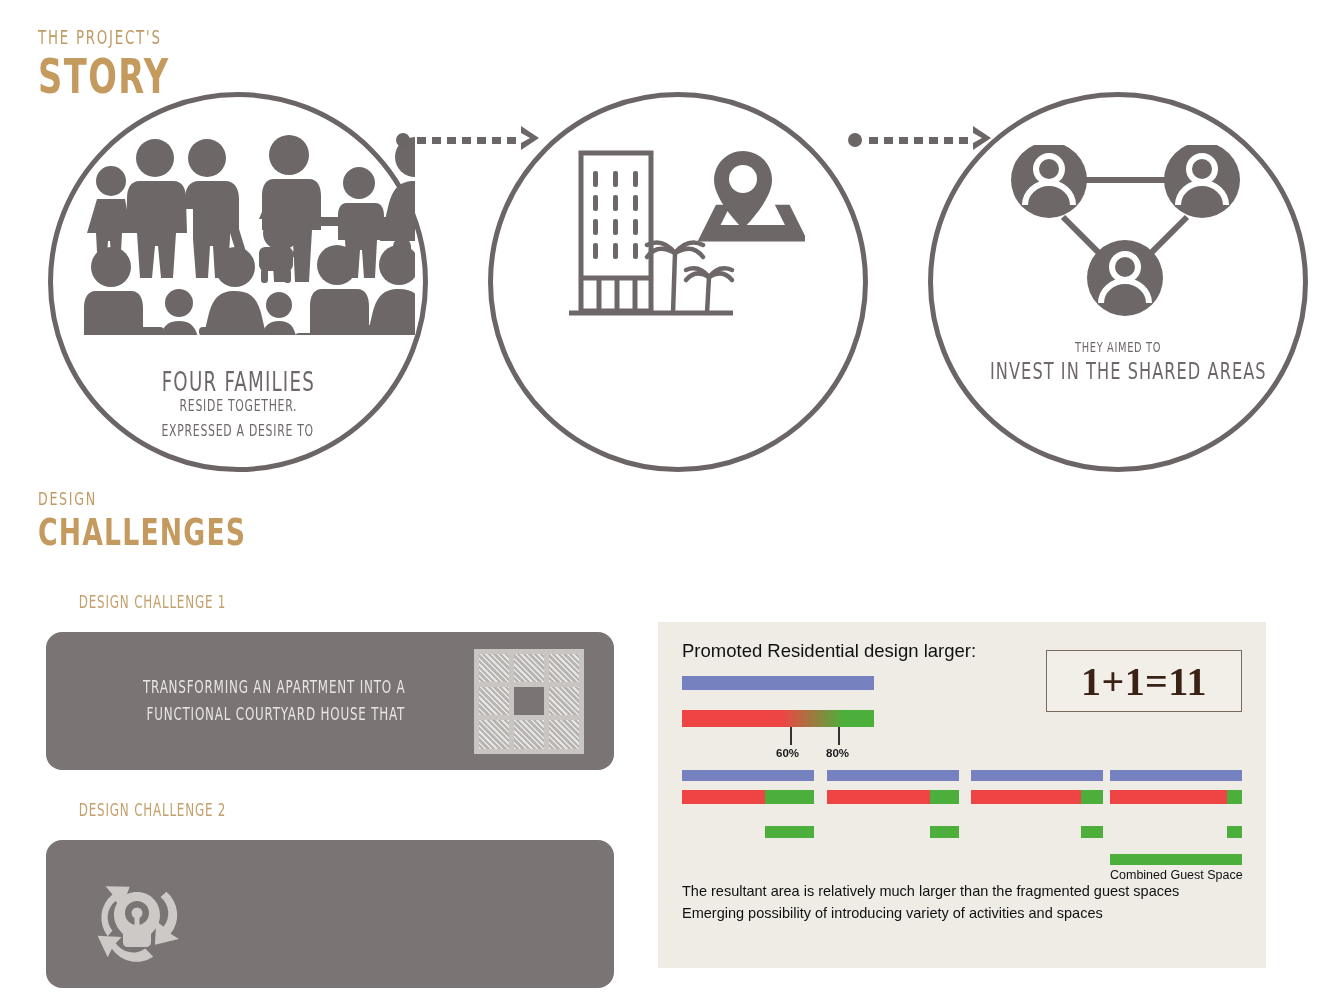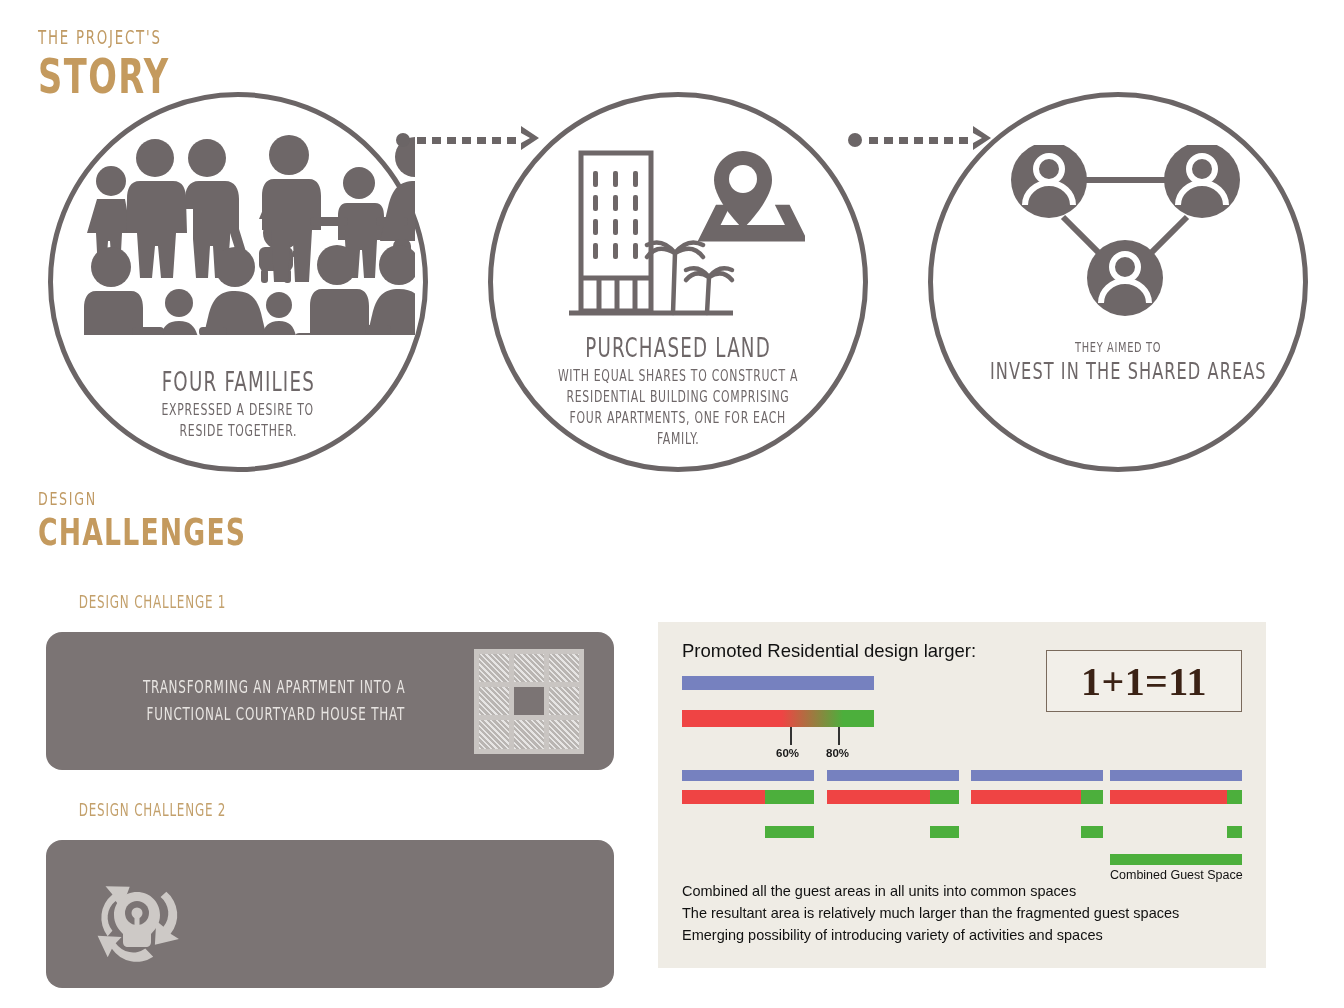--- a/index.html
+++ b/index.html
@@ -231,22 +231,22 @@
           <rect x="193" y="114" width="10" height="32" rx="5"></rect>
           <rect x="34" y="90" width="26" height="8" rx="4"></rect>
           <rect x="104" y="82" width="26" height="9" rx="4"></rect>
           <rect x="160" y="90" width="22" height="8" rx="4"></rect>
         </g>
       </g>
     </svg>
   </div>
   <div class="circle-caption" style="top:272px;">
     <div class="cap-head"><span class="cond-c">FOUR FAMILIES</span></div>
+    <div class="cap-sub"><span class="cond-c">RESIDE TOGETHER.</span></div>
     <div class="cap-sub" style="margin-top:4px;"><span class="cond-c">EXPRESSED  A  DESIRE  TO</span></div>
-    <div class="cap-sub"><span class="cond-c">RESIDE TOGETHER.</span></div>
   </div>
 </div>
 
 <div class="circle" id="circle-land">
   <div style="position:absolute;left:62px;top:48px;width:250px;height:185px;">
     <svg viewBox="0 0 250 185" width="250" height="185">
       <g fill="none" stroke="#6e6768" stroke-width="5">
         <rect x="26" y="8" width="70" height="158"></rect>
         <line x1="26" y1="133" x2="96" y2="133"></line>
         <line x1="44" y1="133" x2="44" y2="166"></line>
@@ -282,27 +282,20 @@
         <path d="M154 132 c8 -10 16 -10 23 -7"></path>
       </g>
 
       <g fill="#6e6768">
         <path d="M150 102 l20 -40 h16 l-11 22 h70 l-11 -22 h16 l20 40 z" transform="translate(-12,-12) scale(0.92) translate(18,16)"></path>
         <path d="M188 6 c-16 0 -29 13 -29 29 c0 21 29 49 29 49 s29 -28 29 -49 c0 -16 -13 -29 -29 -29 z"></path>
         <circle cx="188" cy="34" r="14" fill="#ffffff"></circle>
       </g>
     </svg>
   </div>
-  <div class="circle-caption" style="top:238px;">
-    <div class="cap-head"><span class="cond-c">PURCHASED LAND</span></div>
-    <div class="cap-sub" style="margin-top:4px;"><span class="cond-c">WITH  EQUAL  SHARES  TO  CONSTRUCT  A</span></div>
-    <div class="cap-sub"><span class="cond-c">RESIDENTIAL  BUILDING  COMPRISING</span></div>
-    <div class="cap-sub"><span class="cond-c">FOUR APARTMENTS,  ONE FOR EACH</span></div>
-    <div class="cap-sub"><span class="cond-c">FAMILY.</span></div>
-  </div>
 </div>
 
 <div class="circle" id="circle-social">
   <div style="position:absolute;left:70px;top:48px;width:245px;height:180px;">
     <svg viewBox="0 0 245 180" width="245" height="180">
       <g stroke="#6e6768" stroke-width="6">
         <line x1="68" y1="35" x2="176" y2="35"></line>
         <line x1="60" y1="72" x2="104" y2="116"></line>
         <line x1="184" y1="72" x2="140" y2="116"></line>
       </g>
@@ -445,17 +438,16 @@
 
   <div class="bar bar-blue" style="left:452px; top:148px; width:132px; height:11px;"></div>
   <div class="bar bar-red" style="left:452px; top:168px; width:117px; height:14px;"></div>
   <div class="bar bar-green" style="left:569px; top:168px; width:15px;  height:14px;"></div>
   <div class="bar bar-green" style="left:569px; top:204px; width:15px; height:12px;"></div>
 
   <div class="bar bar-green" style="left:452px; top:232px; width:132px; height:11px;"></div>
   <div class="combined-label" style="left:452px; top:246px;">Combined Guest Space</div>
 
   <div class="panel-notes">
-    <div>Combined all the guest areas in all units into common spaces</div>
     <div>The resultant area is relatively much larger than the fragmented guest spaces</div>
     <div>Emerging possibility of introducing variety of activities and spaces</div>
   </div>
 </div>
 
 </body></html>

